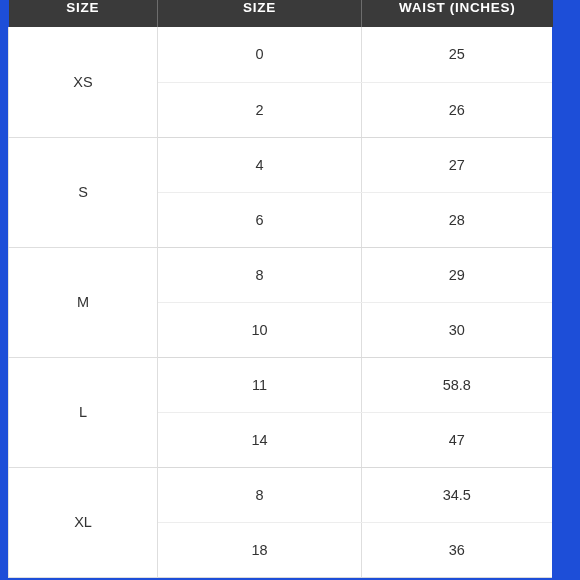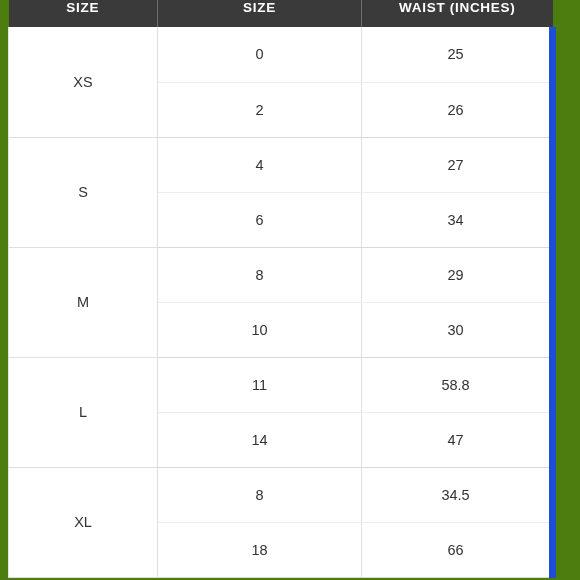--- a/index.html
+++ b/index.html
@@ -9,21 +9,21 @@
     height: 580px;
     overflow: hidden;
     background: #ffffff;
     font-family: "Liberation Sans", sans-serif;
   }
 
   #page {
     position: relative;
     width: 580px;
     height: 580px;
-    background: #4d7c0f;
+    background: #1d4ed8;
     overflow: hidden;
   }
 
   
   #table-scroll {
     position: absolute;
     left: 8px;
     top: -13px;
     width: 544px;
   }
@@ -79,21 +79,21 @@
     text-align: center;
   }
 
   
   tbody tr.group-end td {
     border-bottom: 1px solid #d9d9d9;
   }
 
   
   table.size-chart tbody td.edge-left  { border-left: 1px solid #e2e2e2; }
-  table.size-chart tbody td.edge-right { border-right: 7px solid #1d4ed8; }
+  table.size-chart tbody td.edge-right { border-right: 2px solid #1d4ed8; }
 </style>
 </head>
 <body>
 
 <div id="page">
   <div id="table-scroll">
 
     <table class="size-chart">
       <colgroup>
         <col class="c-letter">
@@ -121,21 +121,21 @@
           <td class="edge-right">26</td>
         </tr>
 
         <tr>
           <td class="letter-cell edge-left" rowspan="2">S</td>
           <td>4</td>
           <td class="edge-right">27</td>
         </tr>
         <tr class="group-end">
           <td>6</td>
-          <td class="edge-right">34</td>
+          <td class="edge-right">28</td>
         </tr>
 
         <tr>
           <td class="letter-cell edge-left" rowspan="2">M</td>
           <td>8</td>
           <td class="edge-right">29</td>
         </tr>
         <tr class="group-end">
           <td>10</td>
           <td class="edge-right">30</td>
@@ -151,20 +151,20 @@
           <td class="edge-right">47</td>
         </tr>
 
         <tr>
           <td class="letter-cell edge-left" rowspan="2">XL</td>
           <td>8</td>
           <td class="edge-right">34.5</td>
         </tr>
         <tr class="group-end">
           <td>18</td>
-          <td class="edge-right">66</td>
+          <td class="edge-right">36</td>
         </tr>
 
       </tbody>
     </table>
 
   </div>
 </div>
 
 </body></html>

